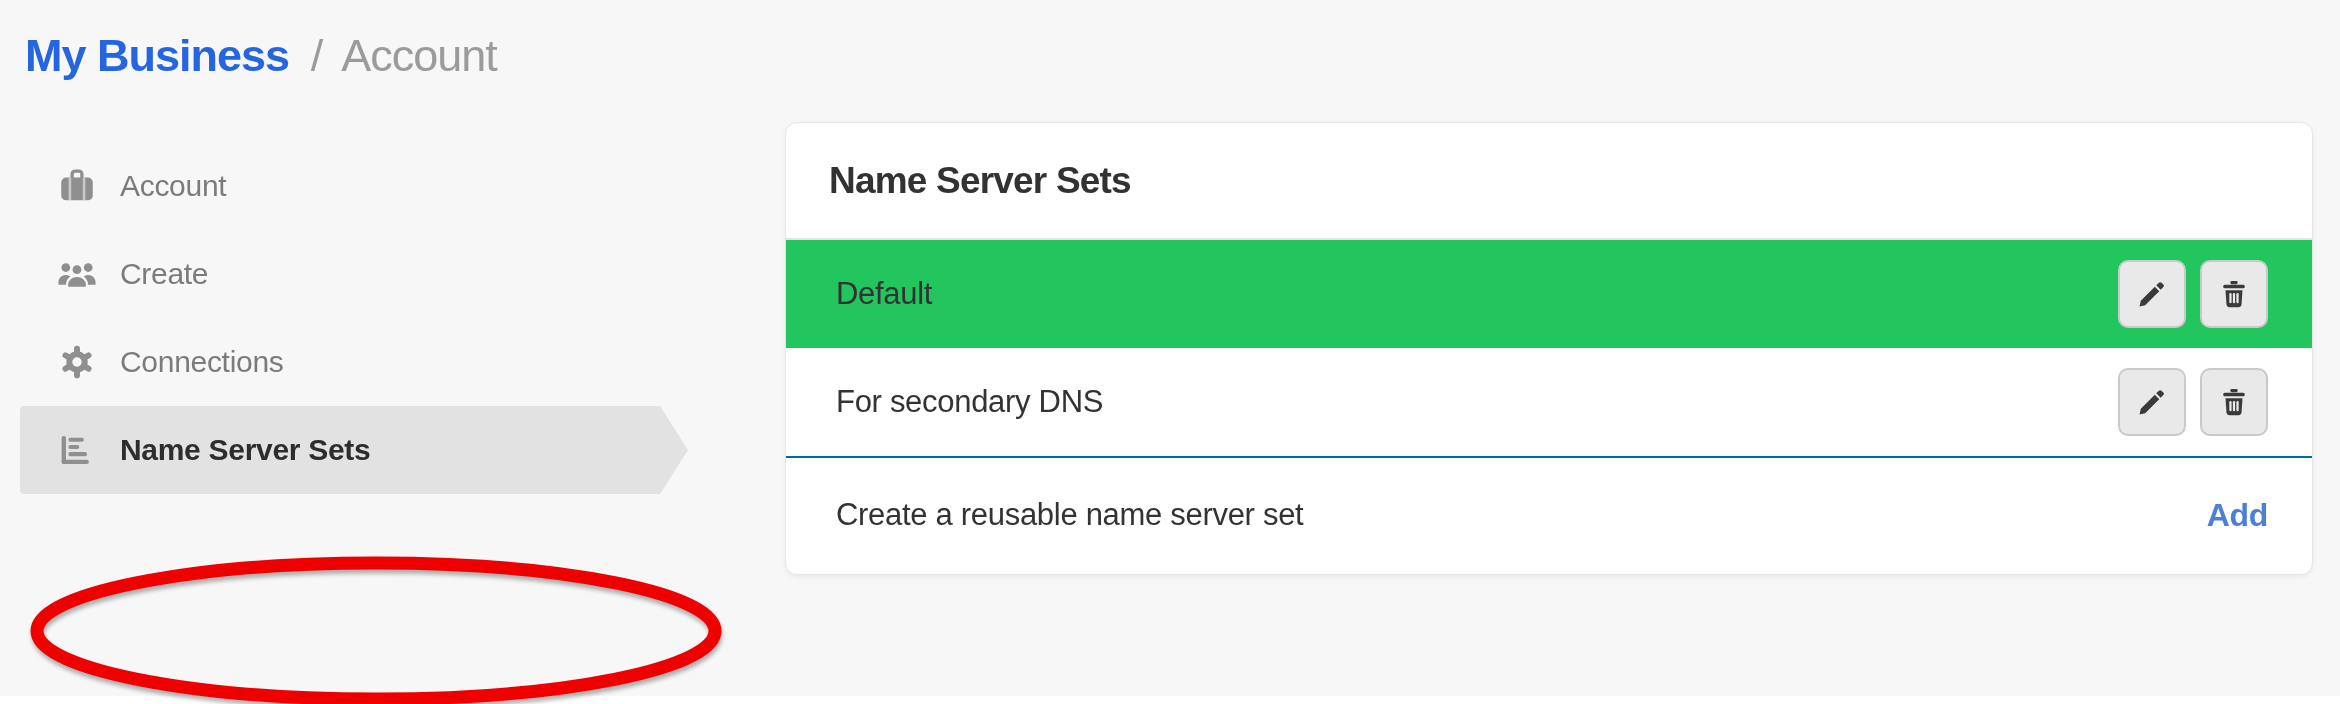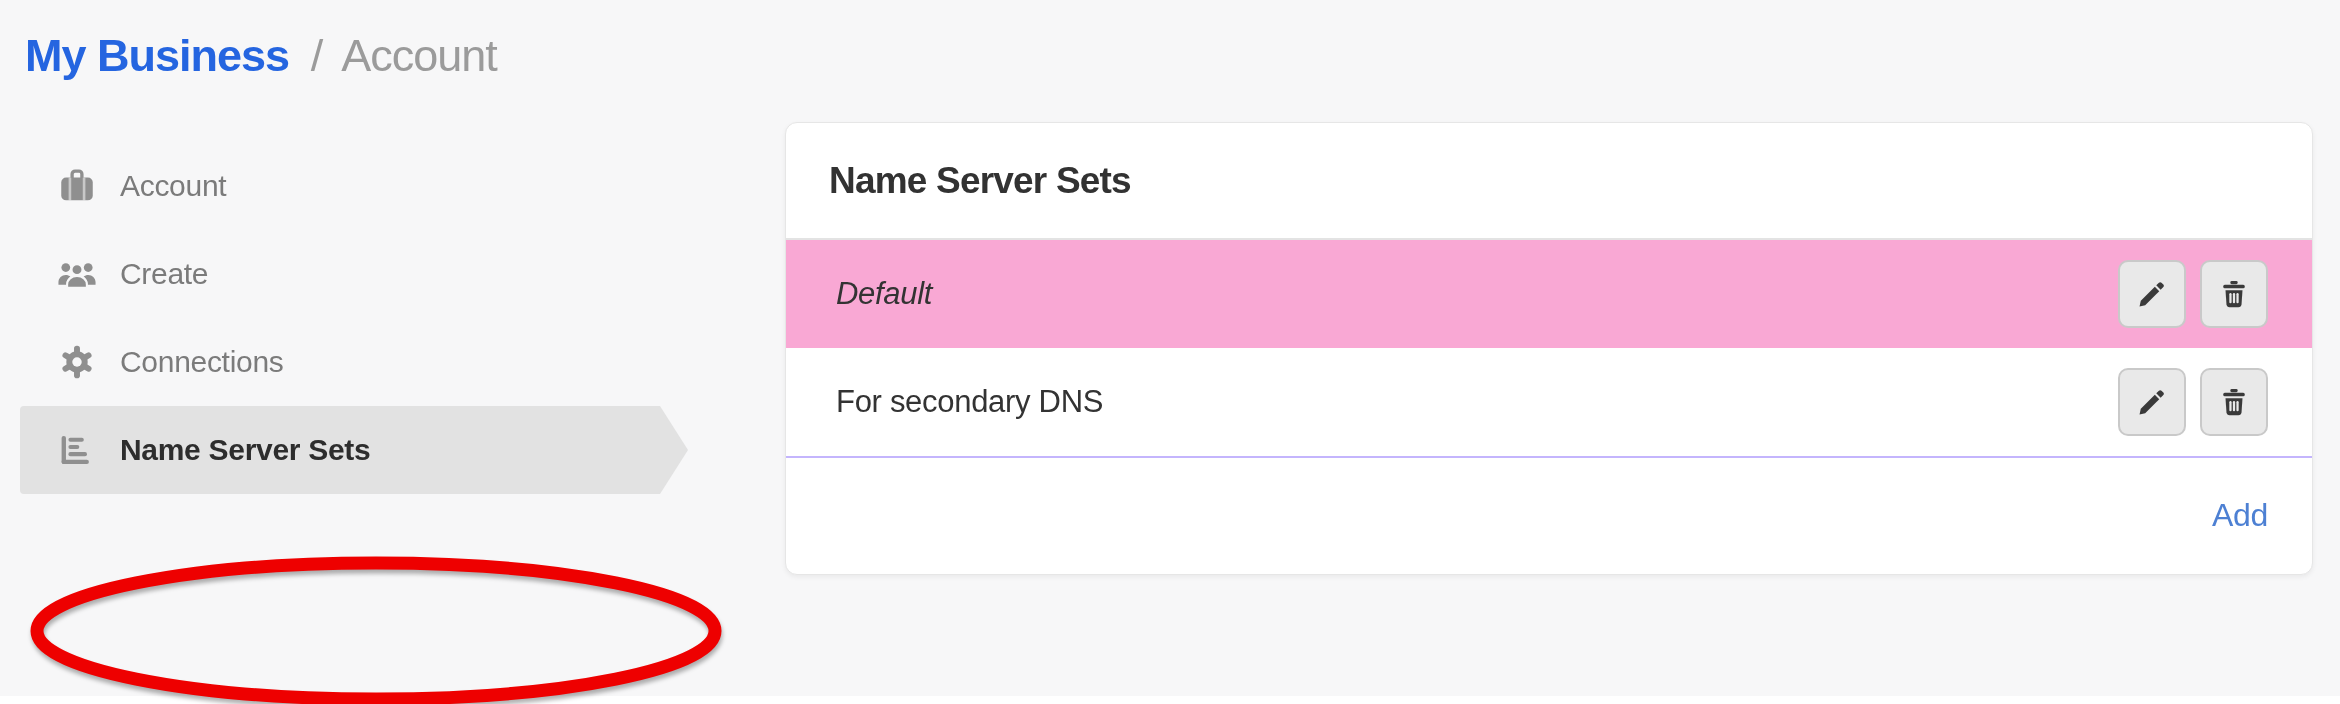--- a/index.html
+++ b/index.html
@@ -25,27 +25,27 @@
   
   .annotation-svg{position:absolute;left:0;top:0;width:2340px;height:704px;pointer-events:none;z-index:6;
       filter:drop-shadow(1px 4px 2px rgba(0,0,0,0.30));}
 
   
   .card{position:absolute;left:785px;top:122px;width:1528px;height:453px;background:#ffffff;
       border:1px solid #e6e6e6;border-radius:12px;box-shadow:0 2px 5px rgba(0,0,0,0.06);box-sizing:border-box;overflow:hidden;}
   .card-header{height:117px;display:flex;align-items:center;padding-left:43px;border-bottom:2px solid #e3e3e3;box-sizing:border-box;}
   .card-title{font-size:37px;font-weight:700;color:#323232;letter-spacing:-0.8px;}
   .ns-row{display:flex;align-items:center;height:108px;padding:0 44px 0 50px;box-sizing:border-box;font-size:31px;color:#333;}
-  .ns-row.highlight{background:#f9a8d4;font-style:italic;}
-  .ns-row.plain{height:110px;border-bottom:2px solid #c4b5fd;}
+  .ns-row.highlight{background:#22c55e;}
+  .ns-row.plain{height:110px;border-bottom:2px solid #0369a1;}
   .row-actions{margin-left:auto;display:flex;gap:14px;}
   .icon-btn{width:68px;height:68px;border-radius:10px;background:#e9e9e9;border:2px solid #c9c9c9;
       display:flex;align-items:center;justify-content:center;padding:0;cursor:pointer;box-sizing:border-box;}
   .card-footer{display:flex;align-items:center;height:114px;padding:0 44px 0 50px;box-sizing:border-box;font-size:31px;color:#333;}
-  .add-link{margin-left:auto;font-size:32px;font-weight:400;color:#4d80d3;text-decoration:none;cursor:pointer;}
+  .add-link{margin-left:auto;font-size:32px;font-weight:700;color:#4d80d3;text-decoration:none;cursor:pointer;}
 
   .bottom-strip{position:absolute;left:0;right:0;bottom:0;height:8px;background:#ffffff;}
 </style>
 </head>
 <body>
 
 <div class="screen">
 
   <div class="breadcrumb">
     <span class="crumb-parent">My Business</span>
@@ -157,20 +157,21 @@
             <path d="M6 9.3h12l-.7 10.1c-.1 1.1-1 1.9-2.1 1.9H8.8c-1.1 0-2-.8-2.1-1.9L6 9.3z"></path>
             <rect x="8.7" y="11.3" width="1.6" height="7.3" rx="0.8" fill="#e9e9e9"></rect>
             <rect x="11.2" y="11.3" width="1.6" height="7.3" rx="0.8" fill="#e9e9e9"></rect>
             <rect x="13.7" y="11.3" width="1.6" height="7.3" rx="0.8" fill="#e9e9e9"></rect>
           </svg>
         </button>
       </span>
     </div>
 
     <div class="card-footer">
+      <span>Create a reusable name server set</span>
       <a class="add-link">Add</a>
     </div>
   </section>
 
   <div class="bottom-strip"></div>
 
   <svg class="annotation-svg">
     <ellipse cx="376" cy="631" rx="339" ry="68" fill="none" stroke="#ee0000" stroke-width="13"></ellipse>
   </svg>
 

